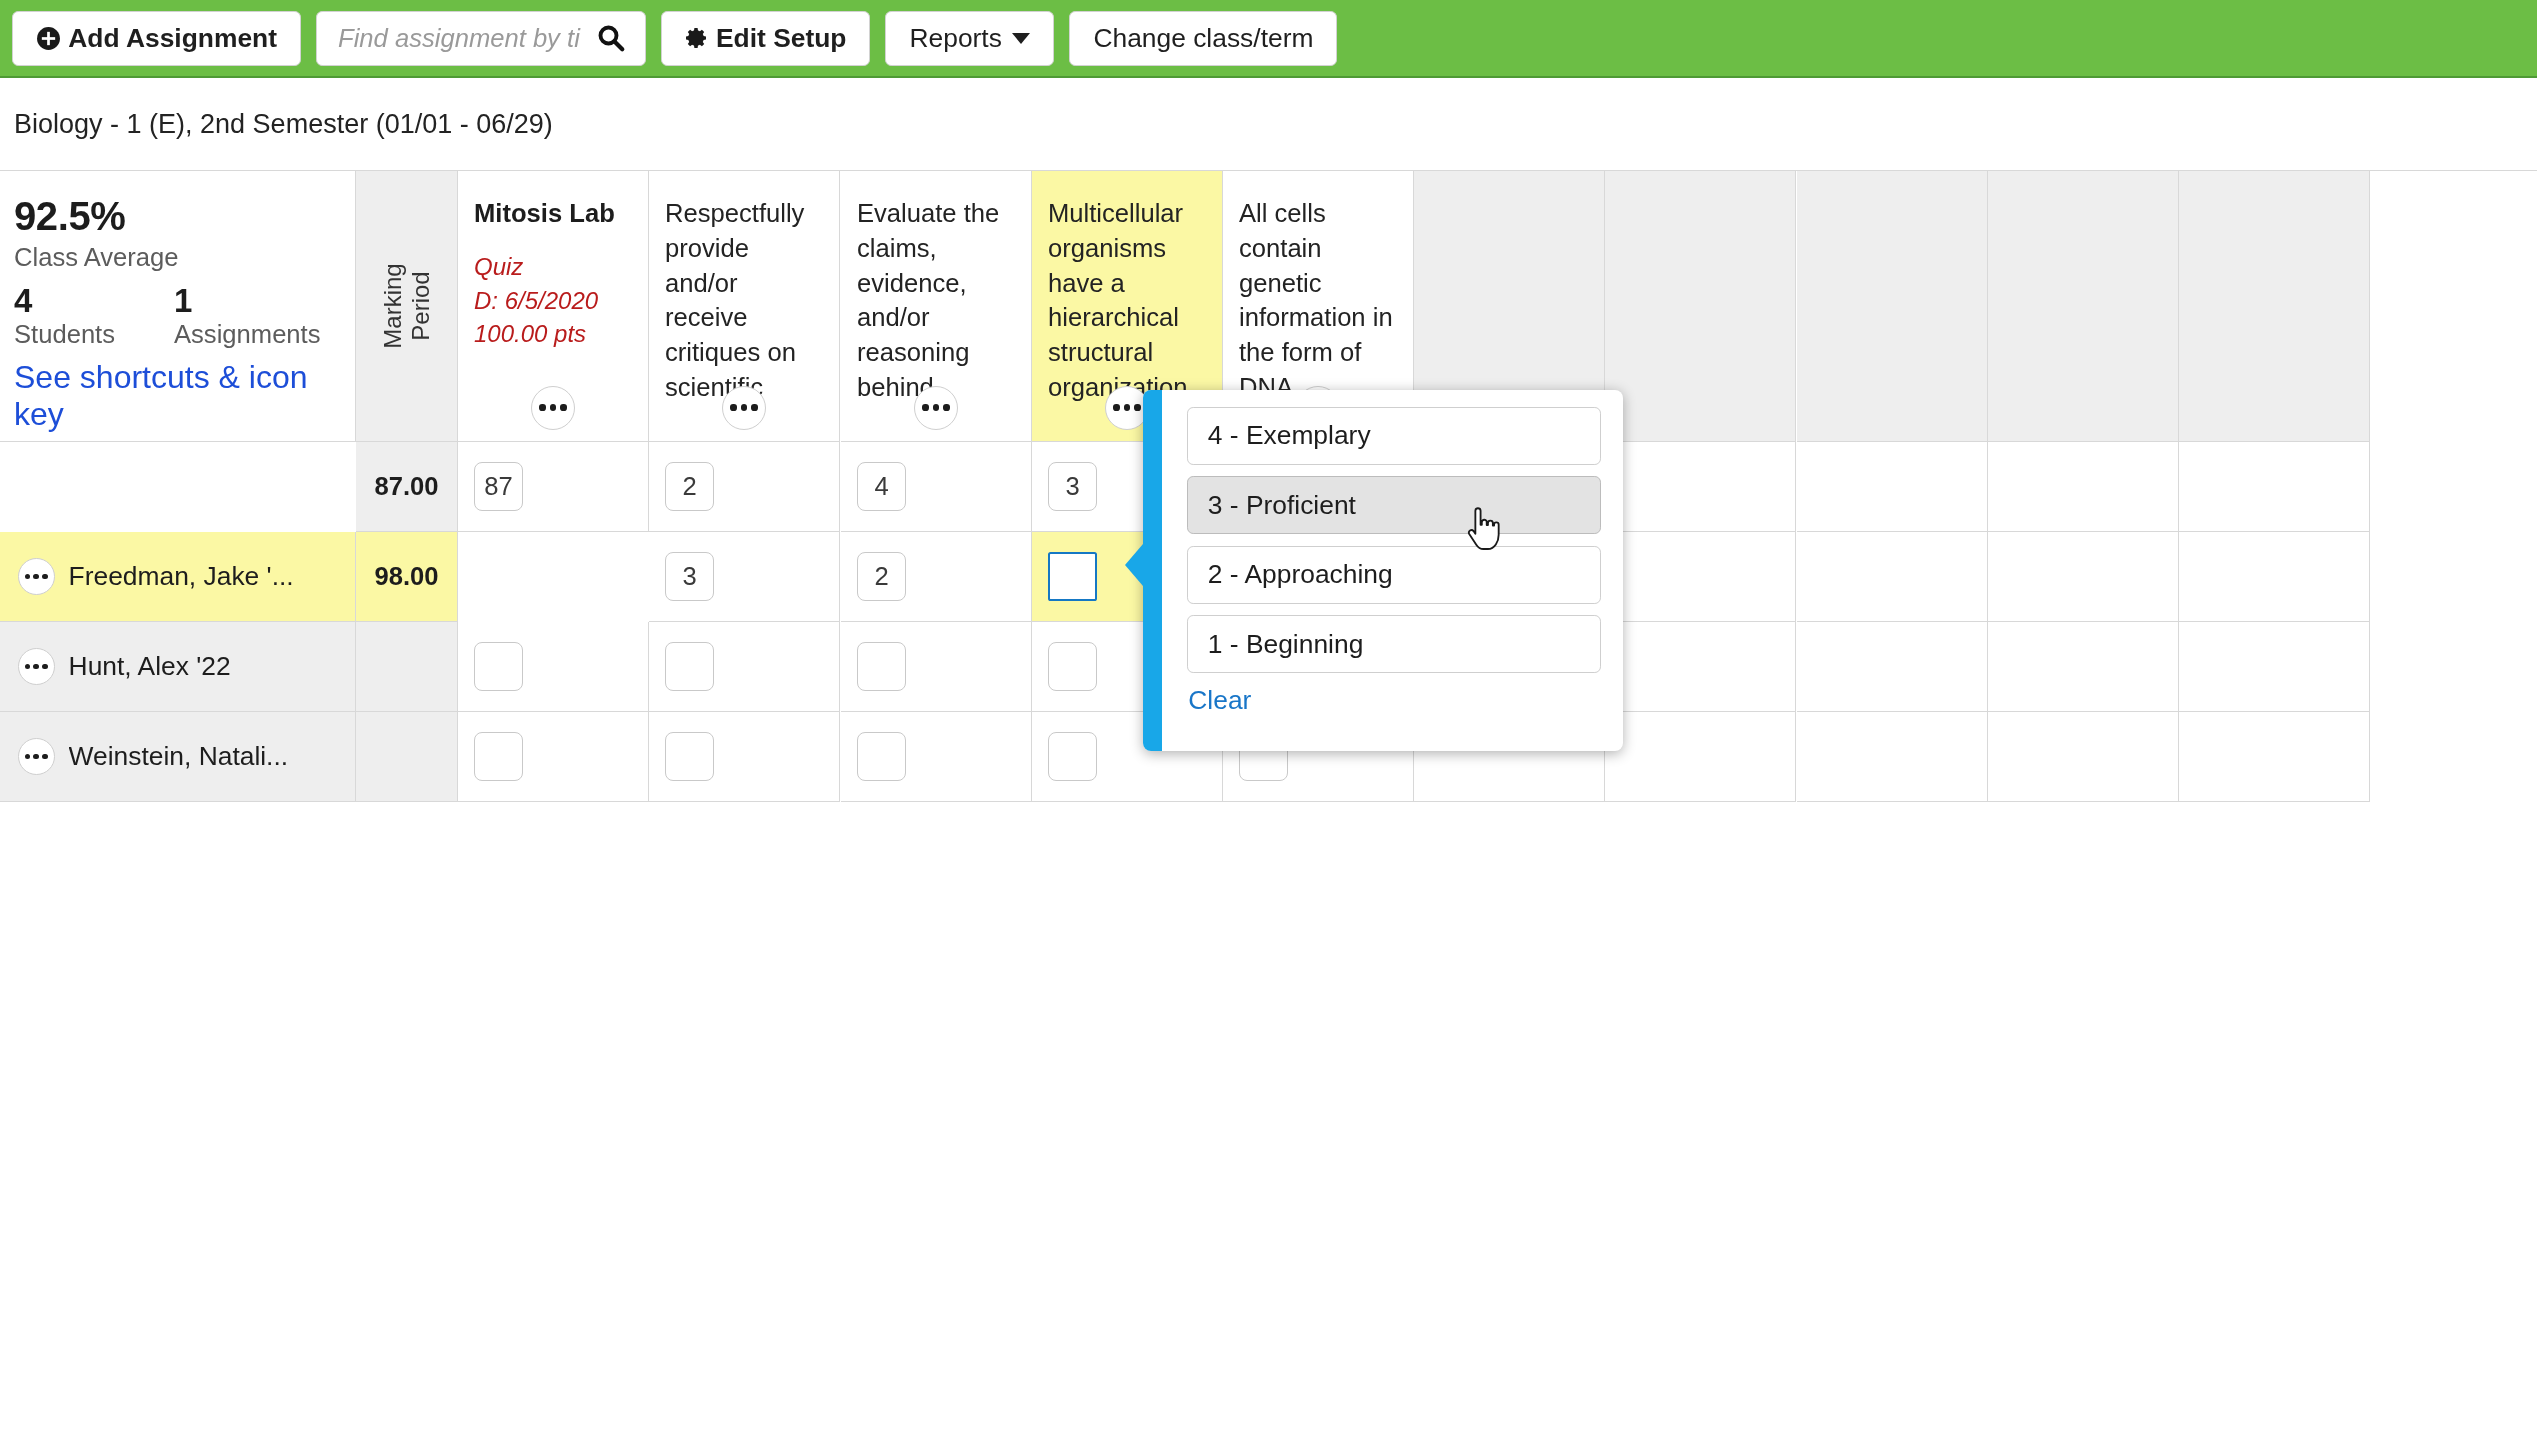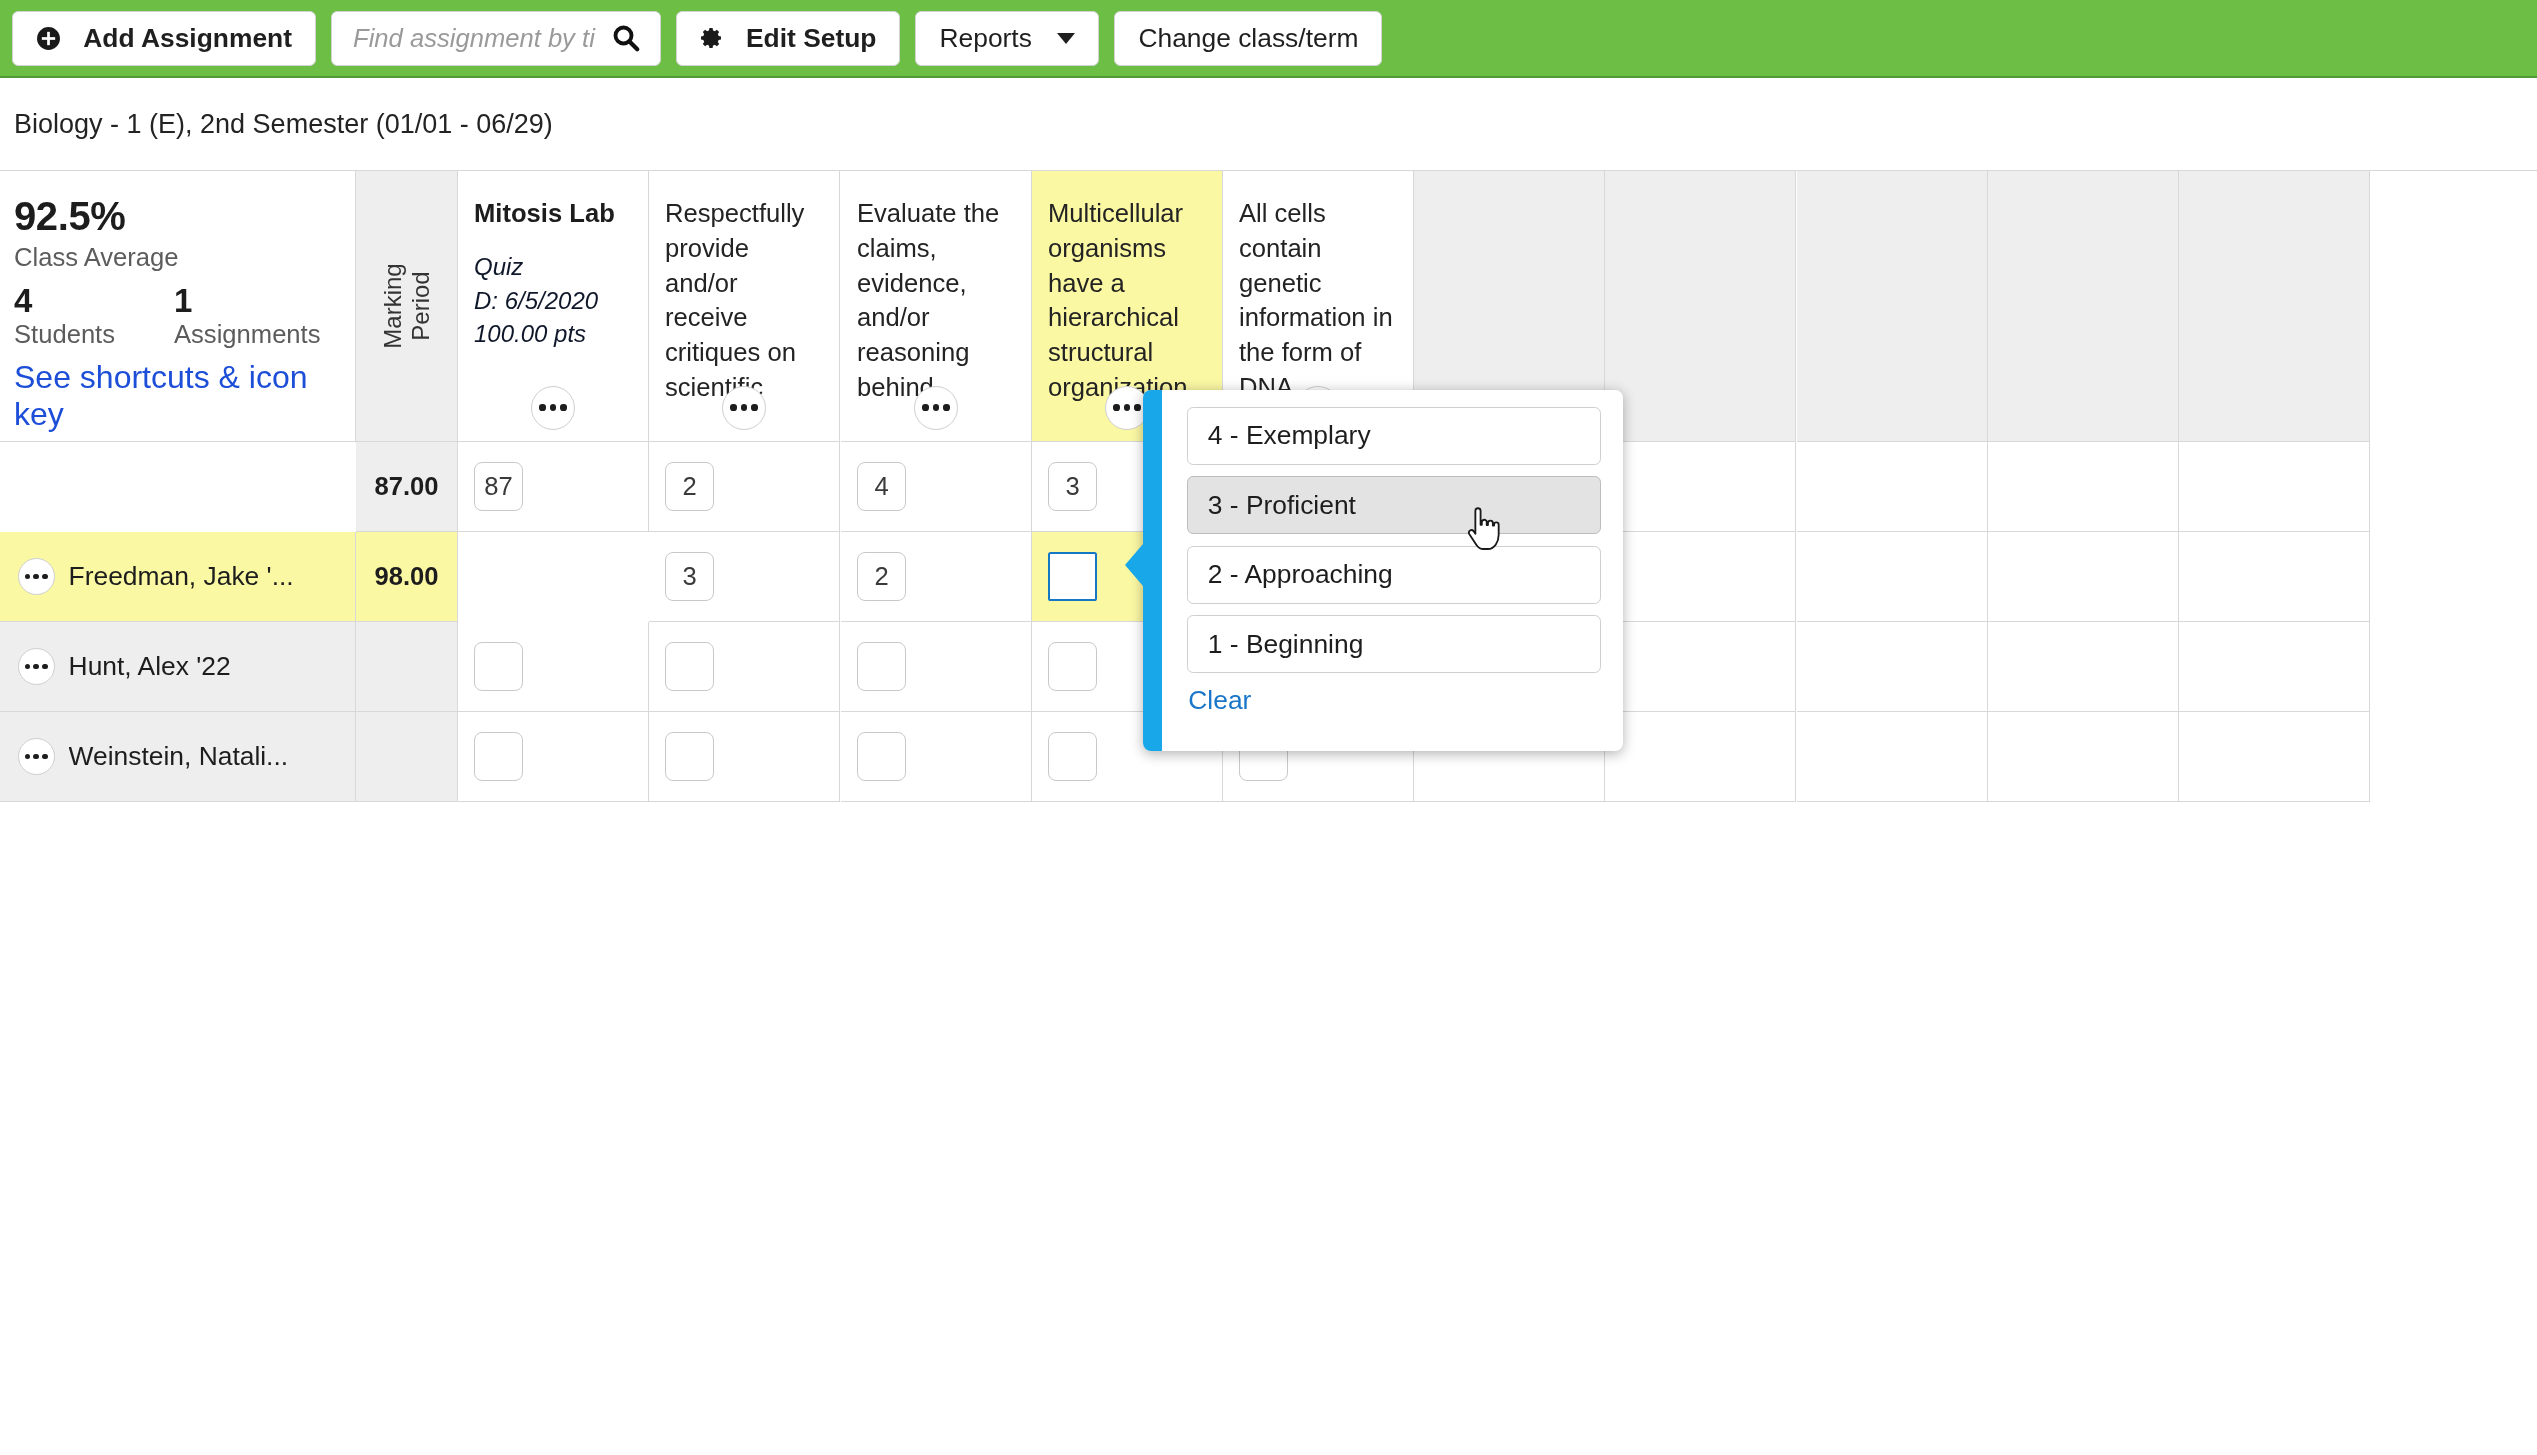--- a/index.html
+++ b/index.html
@@ -19,21 +19,21 @@
     display: flex; align-items: center;
     padding-left: 12.3px;
     gap: 0;
   }
   .tb-btn {
     height: 55px;
     background: #ffffff;
     border: 0.9px solid #d2d2d2;
     border-radius: 6.2px;
     display: flex; align-items: center; justify-content: center;
-    gap: 22px;
+    gap: 7px;
     padding: 0 23px;
     font-size: 26.4px;
     color: #1f1f1f;
     margin-right: 15px;
     white-space: nowrap;
     cursor: pointer;
     font-weight: 600;
   }
   .tb-btn.plain { font-weight: 400; }
   .tb-search {
@@ -125,21 +125,21 @@
   }
 
   .acol { width: 191px; }
   .ahead { padding: 25px 16px 0 16px; position: relative; height: 100%; }
   .ahead .anm {
     font-size: 25.6px; font-weight: 700; color: #1d1d1d;
     line-height: 1.36; word-wrap: break-word;
   }
   .ahead .anm.reg { font-weight: 400; color: #232323; }
   .ahead .ameta {
-    font-size: 24px; font-style: italic; color: #0f172a;
+    font-size: 24px; font-style: italic; color: #b91c1c;
     line-height: 1.40; margin-top: 19.4px;
   }
   .dots {
     position: absolute; left: 50%; bottom: 11.5px;
     transform: translateX(-50%);
     width: 44px; height: 44px;
     border-radius: 50%;
     background: #ffffff;
     border: 0.9px solid #cfcfcf;
     display: flex; align-items: center; justify-content: center;

